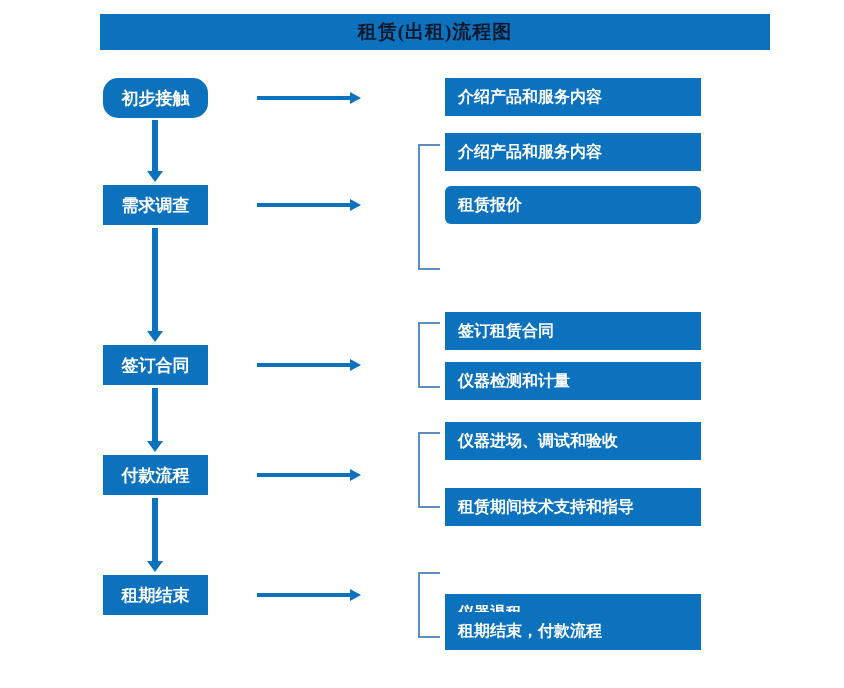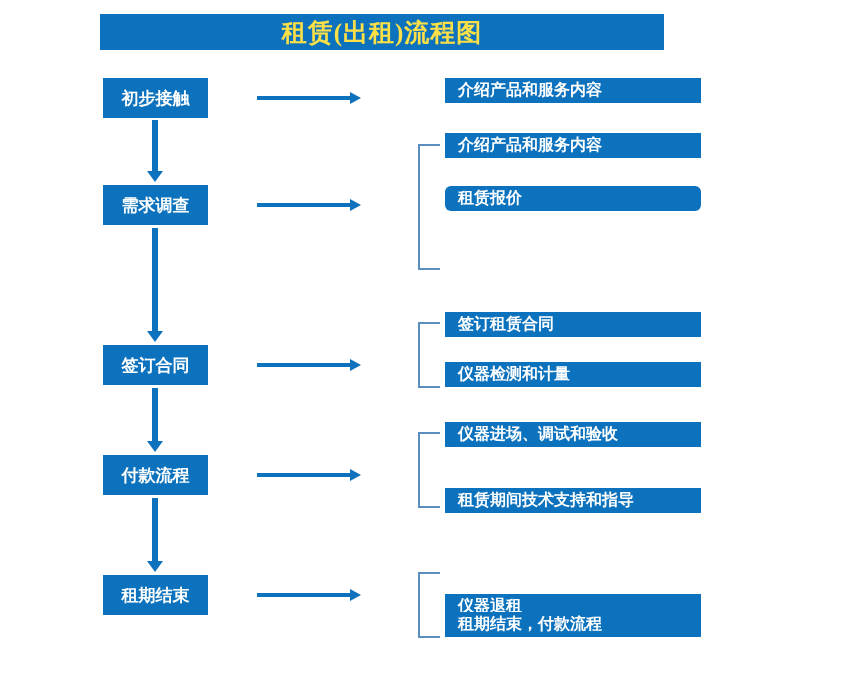--- a/index.html
+++ b/index.html
@@ -12,25 +12,25 @@
   }
   #chart{
     position:relative;
     width:844px;height:688px;
   }
 
   
   .title-bar{
     position:absolute;
     left:100px; top:14px;
-    width:564px; height:36px;
+    width:670px; height:36px;
     background:#0c72bd;
-    color:#fde047;
+    color:#0f172a;
     display:flex;align-items:center;justify-content:center;
-    font-size:25px;
+    font-size:19px;
     font-weight:bold;
     letter-spacing:1px;
     box-sizing:border-box;
   }
 
   
   .stage-box{
     position:absolute;
     left:103px;
     width:105px;height:40px;
@@ -39,21 +39,21 @@
     display:flex;align-items:center;justify-content:center;
     font-size:17px;
     font-weight:bold;
     box-sizing:border-box;
   }
 
   
   .detail-box{
     position:absolute;
     left:445px;
-    width:256px;height:25px;
+    width:256px;height:38px;
     background:#0c72bd;
     color:#ffffff;
     display:flex;align-items:center;
     padding-left:13px;
     font-size:16px;
     font-weight:bold;
     box-sizing:border-box;
   }
 
   
@@ -106,21 +106,21 @@
     box-sizing:border-box;
   }
 </style>
 </head>
 <body>
 
 <div id="chart">
 
   <div class="title-bar">租赁(出租)流程图</div>
 
-  <div class="stage-box" style="top:78px;">初步接触</div>
+  <div class="stage-box" style="top:78px;border-radius:15px;">初步接触</div>
   <div class="stage-box" style="top:185px;">需求调查</div>
   <div class="stage-box" style="top:345px;">签订合同</div>
   <div class="stage-box" style="top:455px;">付款流程</div>
   <div class="stage-box" style="top:575px;">租期结束</div>
 
   <div class="v-arrow" style="left:147px; top:120px; height:62px;">
     <div class="shaft" style="height:51px;"></div>
       <div class="head"></div>
   </div>
   <div class="v-arrow" style="left:147px; top:228px; height:114px;">

